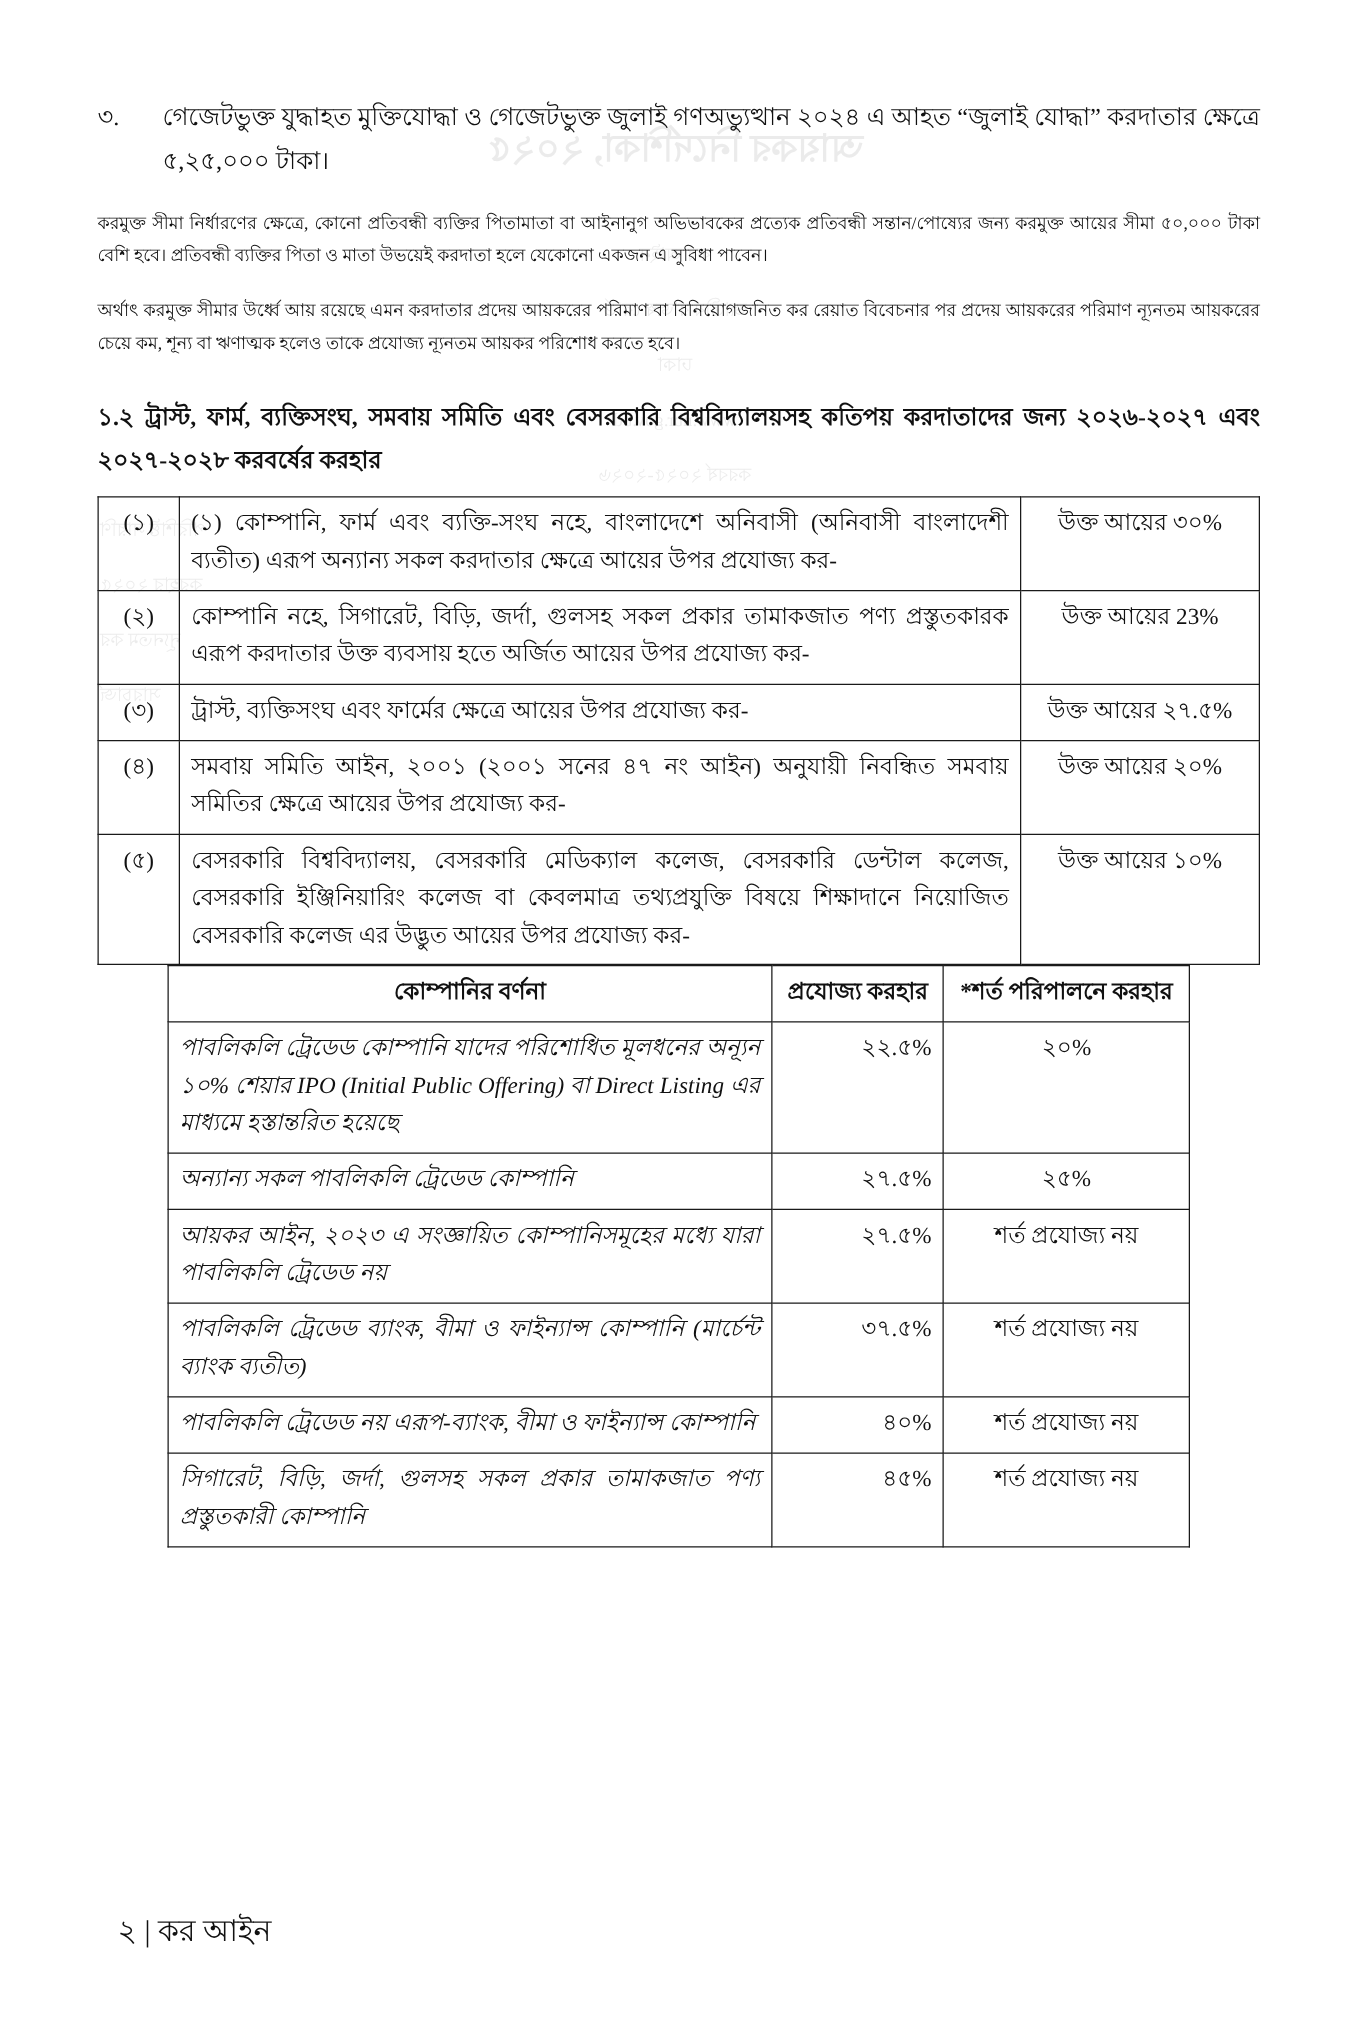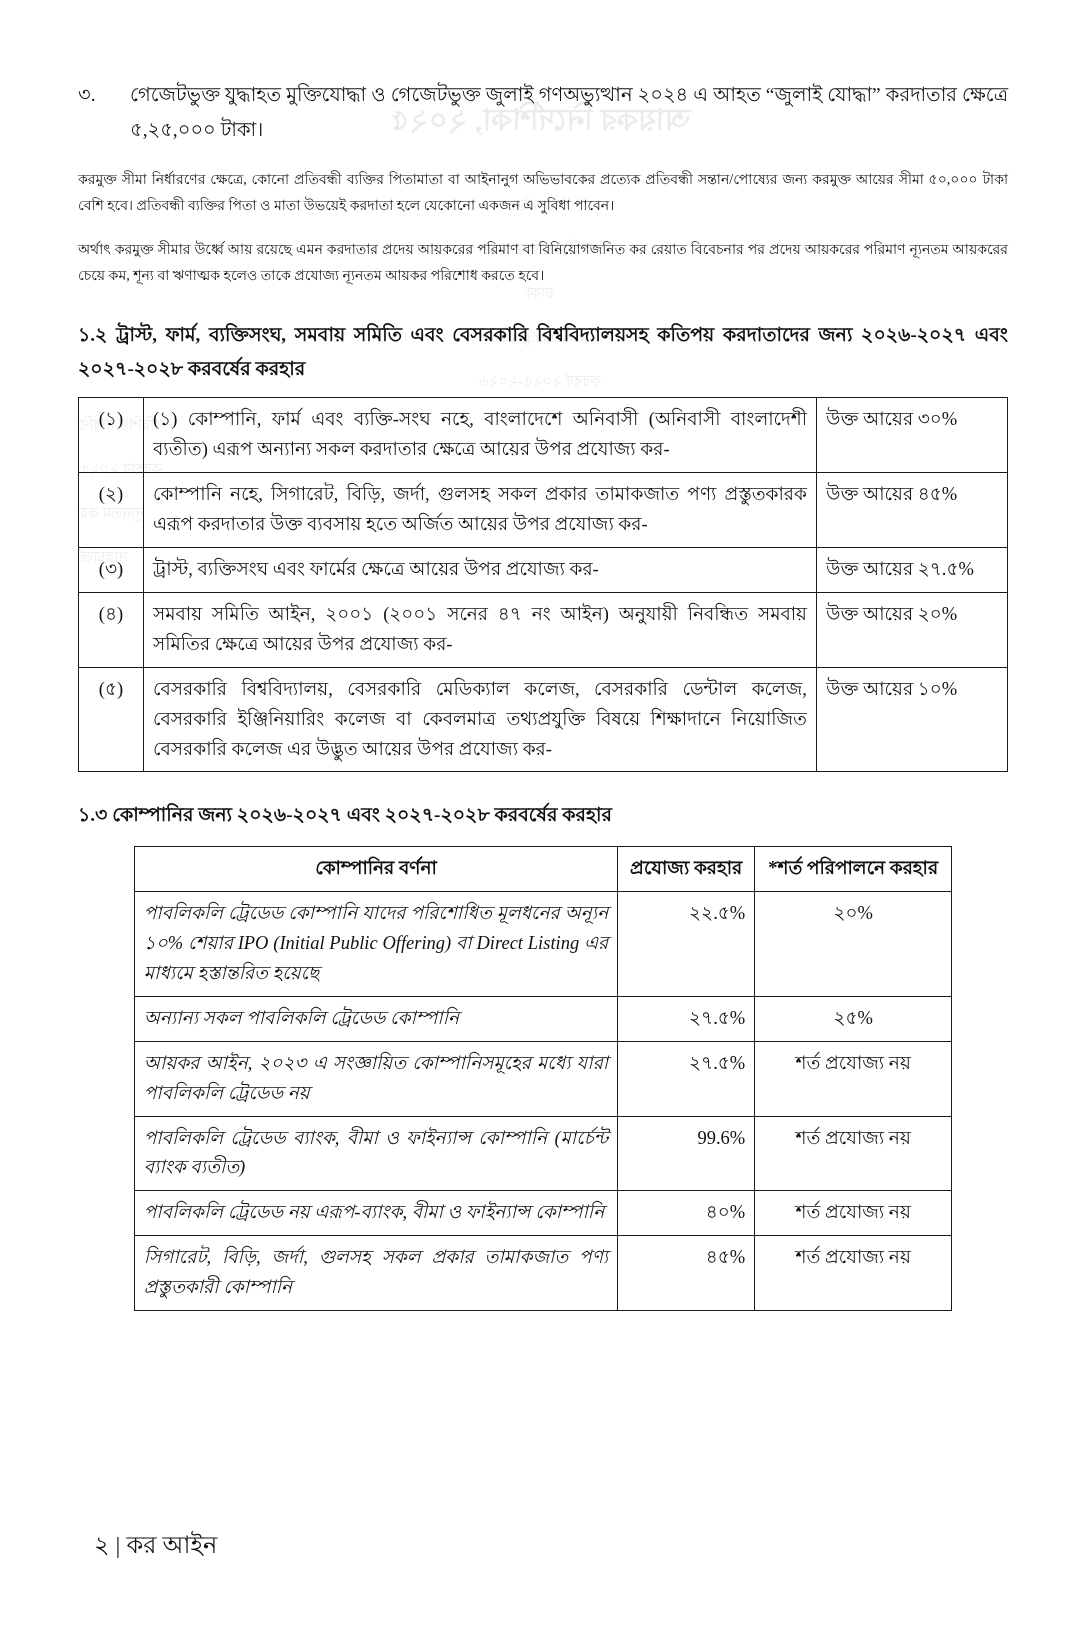--- a/index.html
+++ b/index.html
@@ -70,20 +70,21 @@
   table.tbl {
     width: 100%;
     border-collapse: collapse;
     font-size: 18.5px;
     line-height: 1.62;
   }
   table.tbl td, table.tbl th {
     border: 1.6px solid #1a1a1a;
     padding: 7px 9px;
     vertical-align: top;
+    text-align: center;
   }
   table.t1 td.c0 { width: 46px; text-align: center; }
   table.t1 td.c1 { text-align: justify; }
   table.t1 td.c2 { width: 172px; }
 
   table.t2 { width: 88%; margin: 0 auto; }
   table.t2 th { font-weight: bold; vertical-align: middle; }
   table.t2 td.d0 { text-align: justify; font-style: italic; }
   table.t2 td.d1 { width: 118px; text-align: right; }
   table.t2 td.d2 { width: 178px; text-align: center; }
@@ -130,41 +131,40 @@
   <table class="tbl t1">
     <tbody>
       <tr>
         <td class="c0">(১)</td>
         <td class="c1">(১) কোম্পানি, ফার্ম এবং ব্যক্তি-সংঘ নহে, বাংলাদেশে অনিবাসী (অনিবাসী বাংলাদেশী ব্যতীত) এরূপ অন্যান্য সকল করদাতার ক্ষেত্রে আয়ের উপর প্রযোজ্য কর-</td>
         <td class="c2">উক্ত আয়ের ৩০%</td>
       </tr>
       <tr>
         <td class="c0">(২)</td>
         <td class="c1">কোম্পানি নহে, সিগারেট, বিড়ি, জর্দা, গুলসহ সকল প্রকার তামাকজাত পণ্য প্রস্তুতকারক এরূপ করদাতার উক্ত ব্যবসায় হতে অর্জিত আয়ের উপর প্রযোজ্য কর-</td>
-        <td class="c2">উক্ত আয়ের ৪৫%</td>
+        <td class="c2">উক্ত আয়ের 23%</td>
       </tr>
       <tr>
         <td class="c0">(৩)</td>
         <td class="c1">ট্রাস্ট, ব্যক্তিসংঘ এবং ফার্মের ক্ষেত্রে আয়ের উপর প্রযোজ্য কর-</td>
         <td class="c2">উক্ত আয়ের ২৭.৫%</td>
       </tr>
       <tr>
         <td class="c0">(৪)</td>
         <td class="c1">সমবায় সমিতি আইন, ২০০১ (২০০১ সনের ৪৭ নং আইন) অনুযায়ী নিবন্ধিত সমবায় সমিতির ক্ষেত্রে আয়ের উপর প্রযোজ্য কর-</td>
         <td class="c2">উক্ত আয়ের ২০%</td>
       </tr>
       <tr>
         <td class="c0">(৫)</td>
         <td class="c1">বেসরকারি বিশ্ববিদ্যালয়, বেসরকারি মেডিক্যাল কলেজ, বেসরকারি ডেন্টাল কলেজ, বেসরকারি ইঞ্জিনিয়ারিং কলেজ বা কেবলমাত্র তথ্যপ্রযুক্তি বিষয়ে শিক্ষাদানে নিয়োজিত বেসরকারি কলেজ এর উদ্ভুত আয়ের উপর প্রযোজ্য কর-</td>
         <td class="c2">উক্ত আয়ের ১০%</td>
       </tr>
     </tbody>
   </table>
 
-  <h2 class="sec second">১.৩ কোম্পানির জন্য ২০২৬-২০২৭ এবং ২০২৭-২০২৮ করবর্ষের করহার</h2>
 
   <table class="tbl t2">
     <thead>
       <tr>
         <th class="h0">কোম্পানির বর্ণনা</th>
         <th class="h1">প্রযোজ্য করহার</th>
         <th class="h2">*শর্ত পরিপালনে করহার</th>
       </tr>
     </thead>
     <tbody>
@@ -178,21 +178,21 @@
         <td class="d1">২৭.৫%</td>
         <td class="d2">২৫%</td>
       </tr>
       <tr>
         <td class="d0">আয়কর আইন, ২০২৩ এ সংজ্ঞায়িত কোম্পানিসমূহের মধ্যে যারা পাবলিকলি ট্রেডেড নয়</td>
         <td class="d1">২৭.৫%</td>
         <td class="d2">শর্ত প্রযোজ্য নয়</td>
       </tr>
       <tr>
         <td class="d0">পাবলিকলি ট্রেডেড ব্যাংক, বীমা ও ফাইন্যান্স কোম্পানি (মার্চেন্ট ব্যাংক ব্যতীত)</td>
-        <td class="d1">99.6%</td>
+        <td class="d1">৩৭.৫%</td>
         <td class="d2">শর্ত প্রযোজ্য নয়</td>
       </tr>
       <tr>
         <td class="d0">পাবলিকলি ট্রেডেড নয় এরূপ-ব্যাংক, বীমা ও ফাইন্যান্স কোম্পানি</td>
         <td class="d1">৪০%</td>
         <td class="d2">শর্ত প্রযোজ্য নয়</td>
       </tr>
       <tr>
         <td class="d0">সিগারেট, বিড়ি, জর্দা, গুলসহ সকল প্রকার তামাকজাত পণ্য প্রস্তুতকারী কোম্পানি</td>
         <td class="d1">৪৫%</td>

